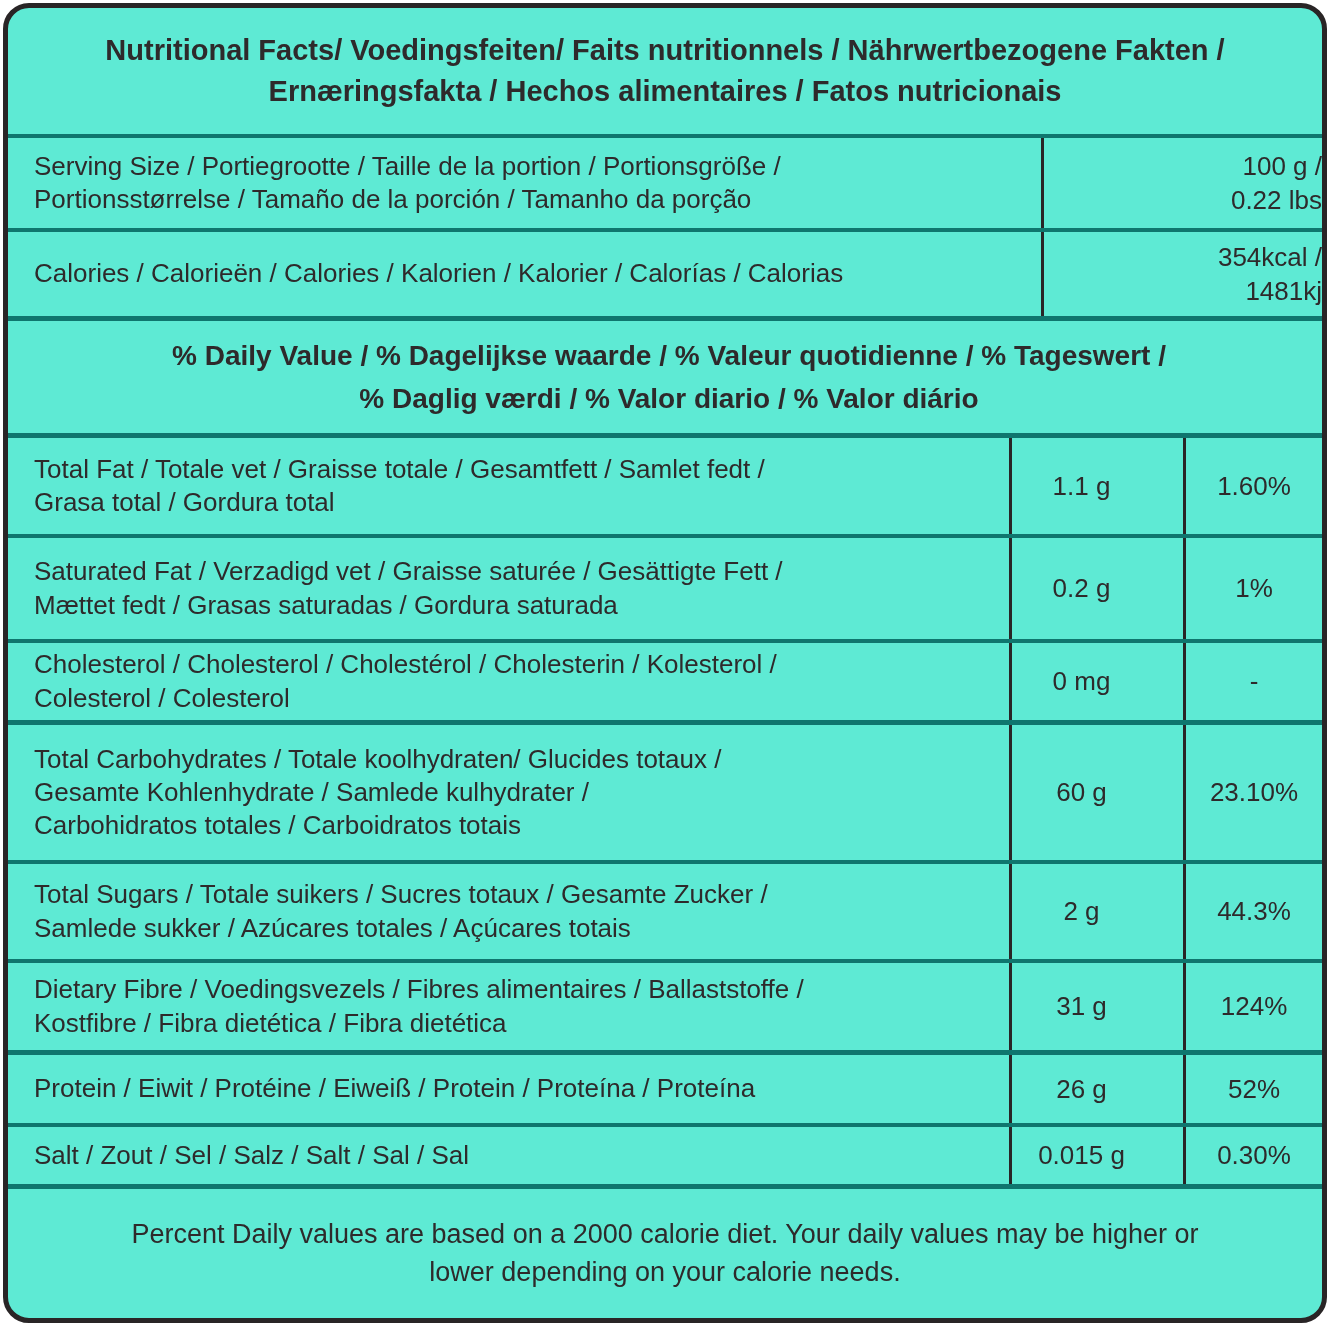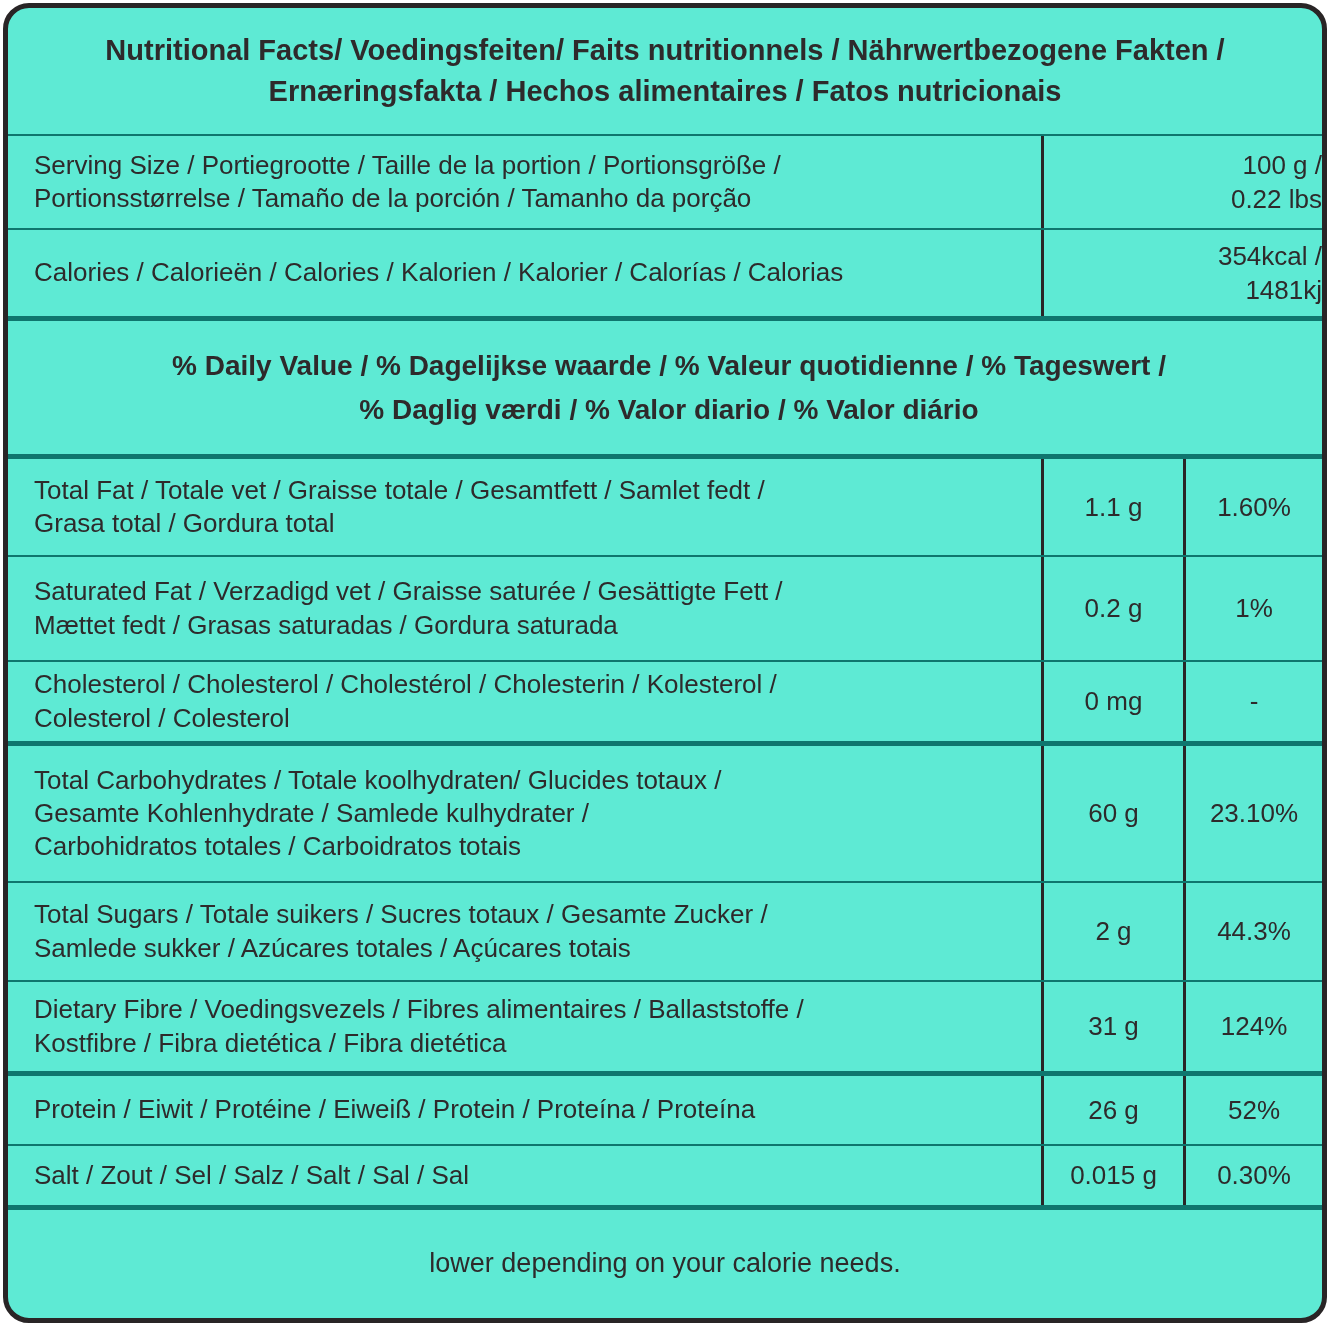--- a/index.html
+++ b/index.html
@@ -24,32 +24,32 @@
     border: 5px solid #292526;
     border-radius: 26px;
     background: #5eead4;
     display: flex;
     flex-direction: column;
     overflow: hidden;
   }
   .row {
     display: flex;
     box-sizing: border-box;
-    border-top: 2px solid #0f766e;
+    border-top: 4px solid #0f766e;
     flex: 0 0 auto;
     min-height: 0;
   }
   .row.first { border-top: none; }
   .row.thick { border-top-width: 5px; }
 
   
   .h-header   { height: 126px; }
   .h-serving  { height: 94px;  }
   .h-calories { height: 88px;  }
-  .h-dv       { height: 138px; padding-left: 8px; }
+  .h-dv       { height: 117px; padding-left: 8px; }
   .h-fat      { height: 101px; }
   .h-satfat   { height: 105px; }
   .h-chol     { height: 81px; }
   .h-carbs    { height: 140px; }
   .h-sugars   { height: 99px;  }
   .h-fibre    { height: 91px;  }
   .h-protein  { height: 73px;  }
   .h-salt     { height: 61px;  }
   .h-footer   { flex: 1 1 auto; }
 
@@ -103,20 +103,21 @@
   .cell-amount, .cell-pct {
     width: 142px;
     flex: 0 0 auto;
     box-sizing: border-box;
     border-left: 3px solid #292526;
     display: flex;
     align-items: center;
     justify-content: center;
     text-align: right;
     font-size: 26px;
+    margin-left: 32px;
   }
   .cell-pct { width: 139px; }
 </style>
 </head>
 <body>
 
 <div class="sheet">
 
   <div class="row first h-header">
     <div class="cell-full">
@@ -195,17 +196,18 @@
   </div>
 
   <div class="row h-salt">
     <div class="cell-label">Salt / Zout / Sel / Salz / Salt / Sal / Sal</div>
     <div class="cell-amount">0.015 g</div>
     <div class="cell-pct">0.30%</div>
   </div>
 
   <div class="row thick h-footer">
     <div class="cell-full">
+      <div class="footnote-line">Percent Daily values are based on a 2000 calorie diet. Your daily values may be higher or</div>
       <div class="footnote-line">lower depending on your calorie needs.</div>
     </div>
   </div>
 
 </div>
 
 </body></html>

